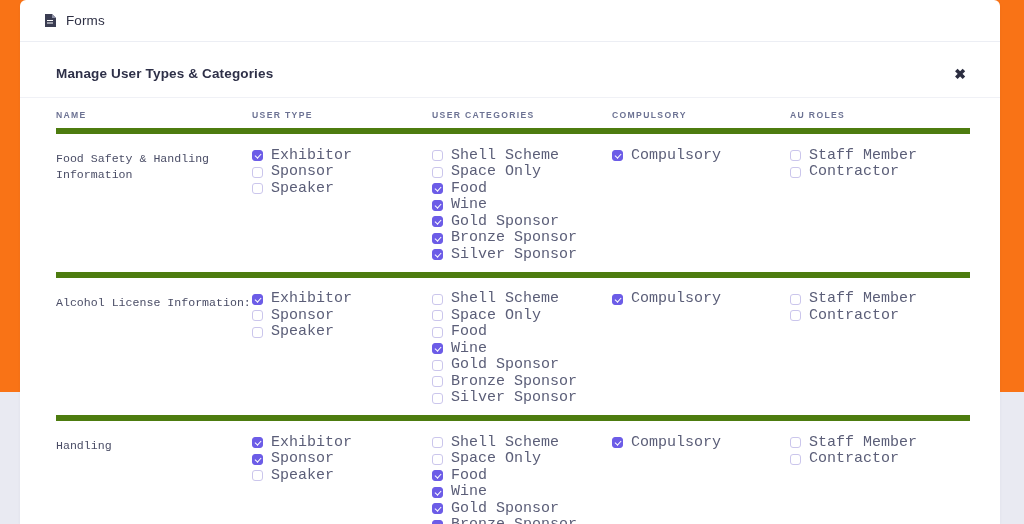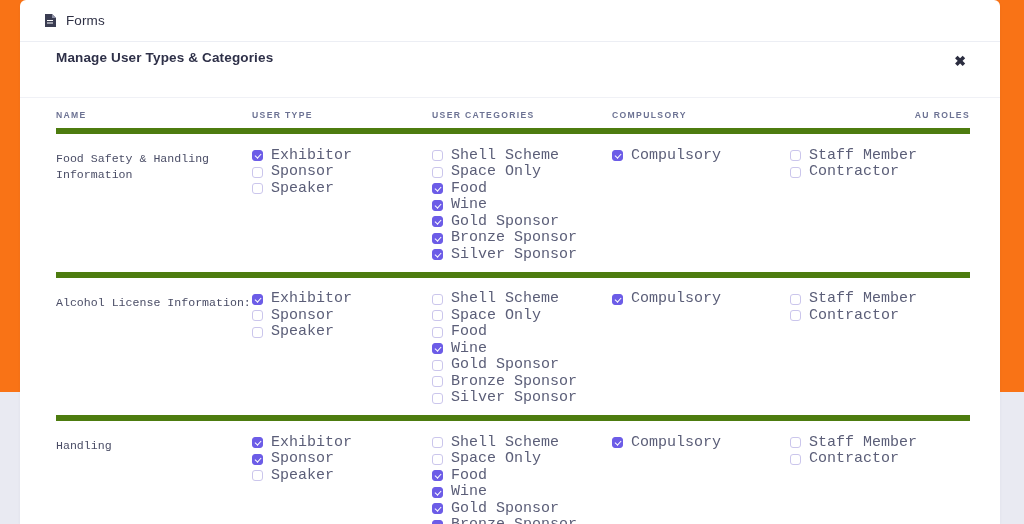--- a/index.html
+++ b/index.html
@@ -55,21 +55,21 @@
     font-size: 13.5px;
     color: #2f3145;
     font-weight: 400;
     letter-spacing: 0.1px;
   }
 
   
   .panel-header {
     height: 48px;
     display: flex;
-    align-items: flex-start;
+    align-items: center;
     justify-content: space-between;
     padding: 0 28px 0 36px;
     box-sizing: border-box;
     border-bottom: 1px solid #f0f1f6;
     margin-top: 8px;
   }
   .panel-title {
     font-size: 13.5px;
     font-weight: 700;
     color: #2e3048;
@@ -113,21 +113,21 @@
     font-family: Liberation Mono, monospace;
   }
   .row.body:last-child {
     border-bottom: none;
   }
 
   .col-name      { width: 196px; flex: 0 0 196px; }
   .col-usertype  { width: 180px; flex: 0 0 180px; }
   .col-cats      { width: 180px; flex: 0 0 180px; }
   .col-comp      { width: 178px; flex: 0 0 178px; }
-  .col-roles     { width: auto;  flex: 1 1 auto; text-align: right;  }
+  .col-roles     { width: auto;  flex: 1 1 auto;  }
 
   .th {
     font-size: 8.6px;
     font-weight: 700;
     letter-spacing: 1.35px;
     color: #6c7293;
     text-transform: uppercase;
   }
 
   .cell-name {

